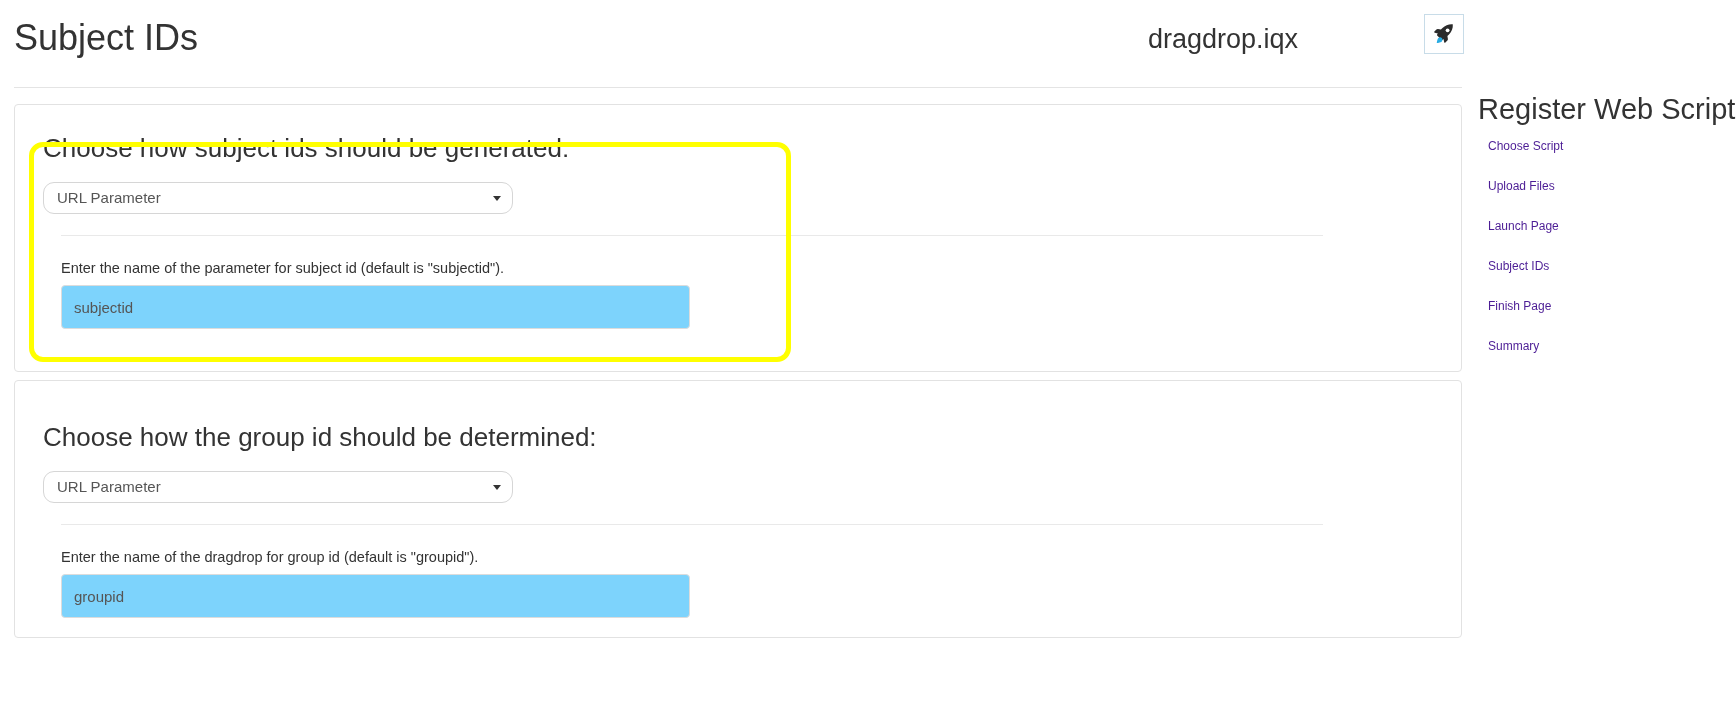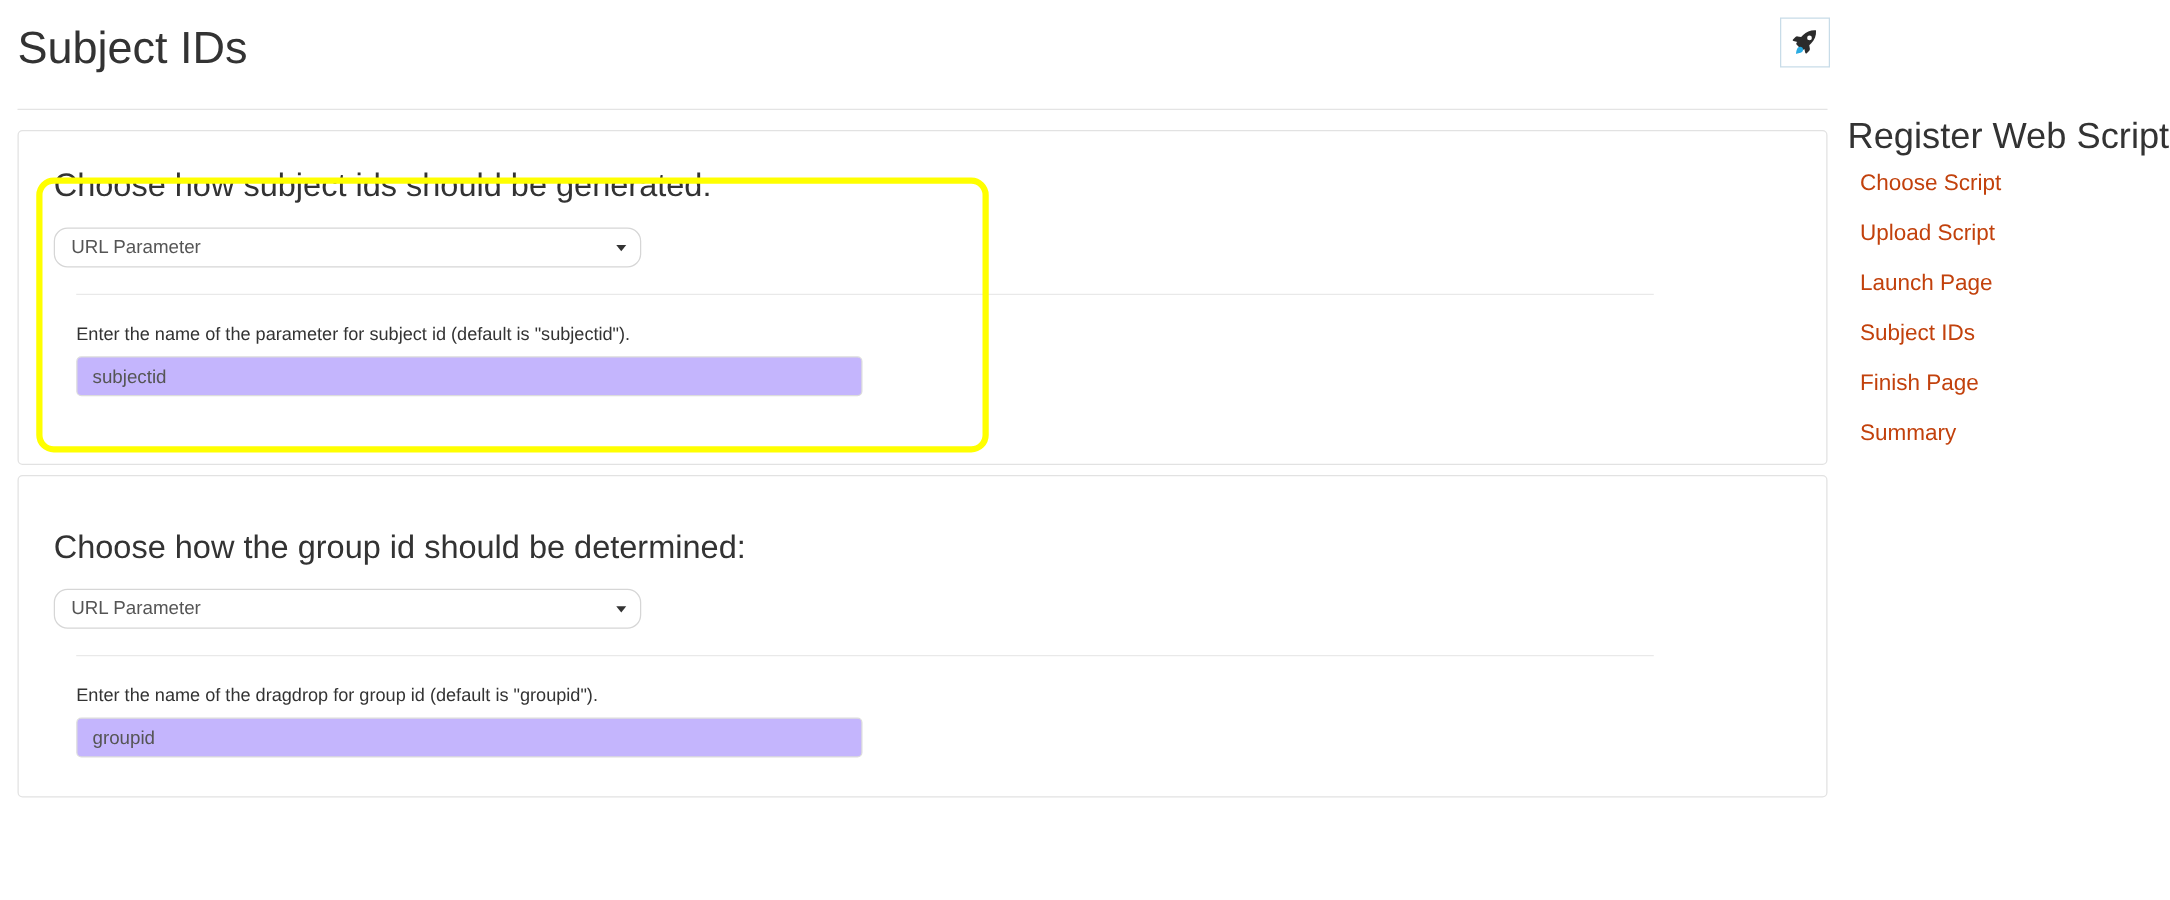--- a/index.html
+++ b/index.html
@@ -144,24 +144,24 @@
   .field-label {
     position: absolute;
     font-size: 14.5px;
     color: #333333;
     line-height: 18px;
     white-space: nowrap;
   }
 
   .text-input {
     position: absolute;
-    height: 32px;
+    height: 44px;
     border: 1px solid #dcdcdc;
     border-radius: 4px;
-    background: #c4b5fd;
+    background: #7dd3fc;
     font-family: "Liberation Sans", sans-serif;
     font-size: 15px;
     color: #555555;
     padding: 0 12px;
     line-height: 30px;
     outline: none;
   }
 
   
   .highlight-ring {
@@ -195,37 +195,38 @@
     white-space: nowrap;
   }
   .sidebar-list {
     position: absolute;
     left: 18px;
     top: 48px;
     width: 240px;
   }
   .sidebar-link {
     display: block;
-    font-size: 18px;
-    color: #c2410c;
+    font-size: 12px;
+    color: #4c1d95;
     line-height: 20px;
     margin-bottom: 20px;
     text-decoration: none;
     white-space: nowrap;
     cursor: pointer;
   }
 </style>
 </head>
 <body>
 
 <div id="page">
 
   <div class="header">
     <div class="page-title">Subject IDs</div>
 
+    <div class="script-name">dragdrop.iqx</div>
 
     <div class="rocket-box">
       <svg width="26" height="26" viewBox="0 0 26 26" aria-hidden="true">
         <g>
           <path d="M21.5 3.2c-3.6-.3-7.3 1.1-10 3.8l-1.6 1.6-2.9-.5c-.6-.1-1.2.1-1.6.5l-2.0 2.0c-.4.4-.2 1.1.4 1.2l3.1.7-.5.5c-.5.5-.5 1.3 0 1.8l3.8 3.8c.5.5 1.3.5 1.8 0l.5-.5.7 3.1c.1.6.8.8 1.2.4l2.0-2.0c.4-.4.6-1.0.5-1.6l-.5-2.9 1.6-1.6c2.7-2.7 4.1-6.4 3.8-10.0-.0-.2-.2-.3-.3-.3z" fill="#2b2b2b"></path>
           <circle cx="16.6" cy="9.3" r="1.9" fill="#ffffff"></circle>
           <path d="M7.4 17.0c-1.3 1.3-1.6 5.0-1.6 5.0s3.7-.3 5.0-1.6c.9-.9.9-2.4 0-3.4-.9-.9-2.5-.9-3.4 0z" fill="#29ABE2"></path>
         </g>
       </svg>
     </div>
@@ -275,21 +276,21 @@
       </div>
     </div>
 
   </div>
 
   <div class="sidebar">
     <div class="sidebar-title">Register Web Script</div>
 
     <div class="sidebar-list">
       <a class="sidebar-link">Choose Script</a>
-      <a class="sidebar-link">Upload Script</a>
+      <a class="sidebar-link">Upload Files</a>
       <a class="sidebar-link">Launch Page</a>
       <a class="sidebar-link">Subject IDs</a>
       <a class="sidebar-link">Finish Page</a>
       <a class="sidebar-link">Summary</a>
     </div>
   </div>
 
 </div>
 
 </body></html>

